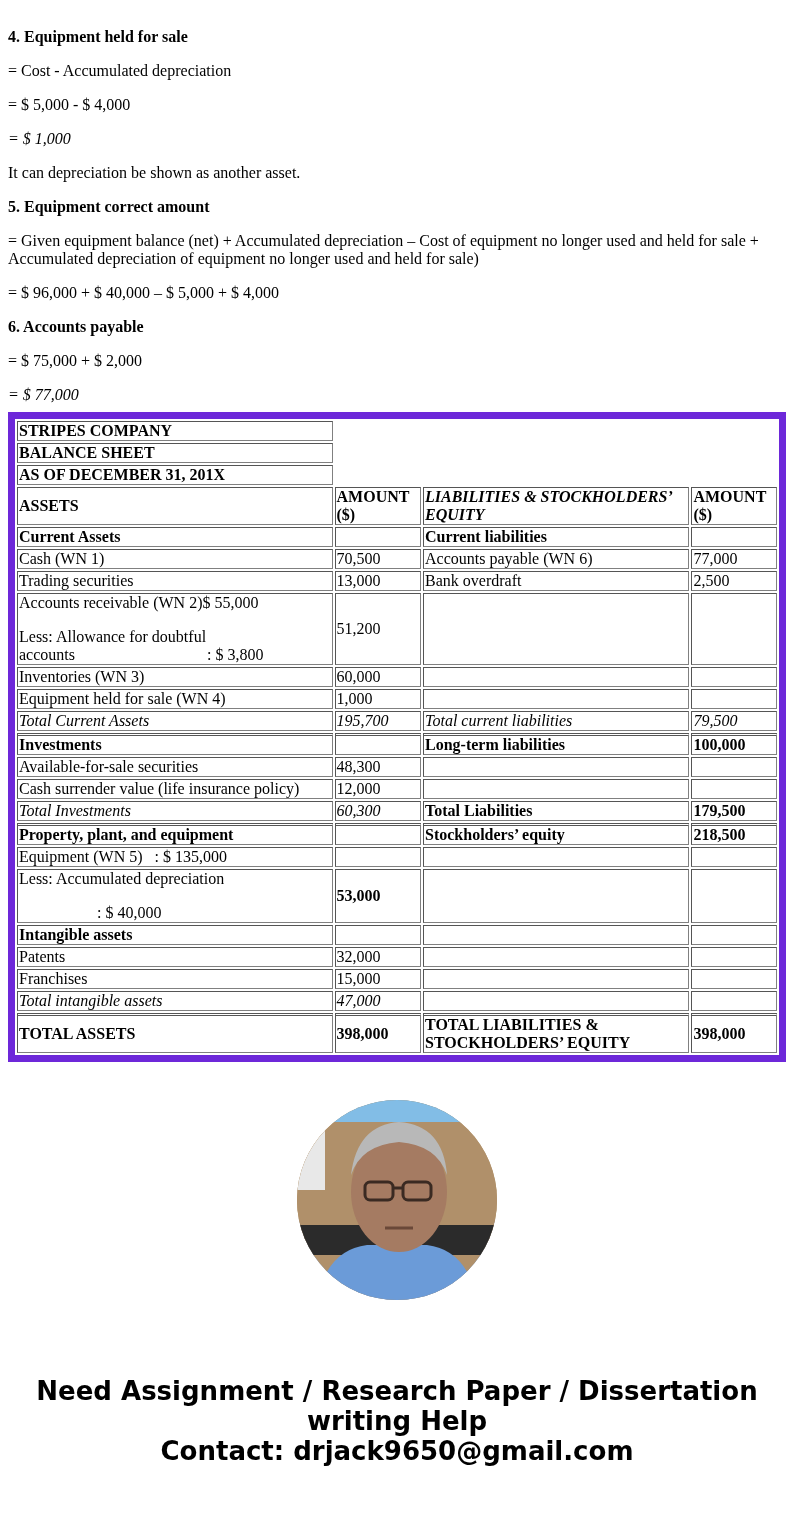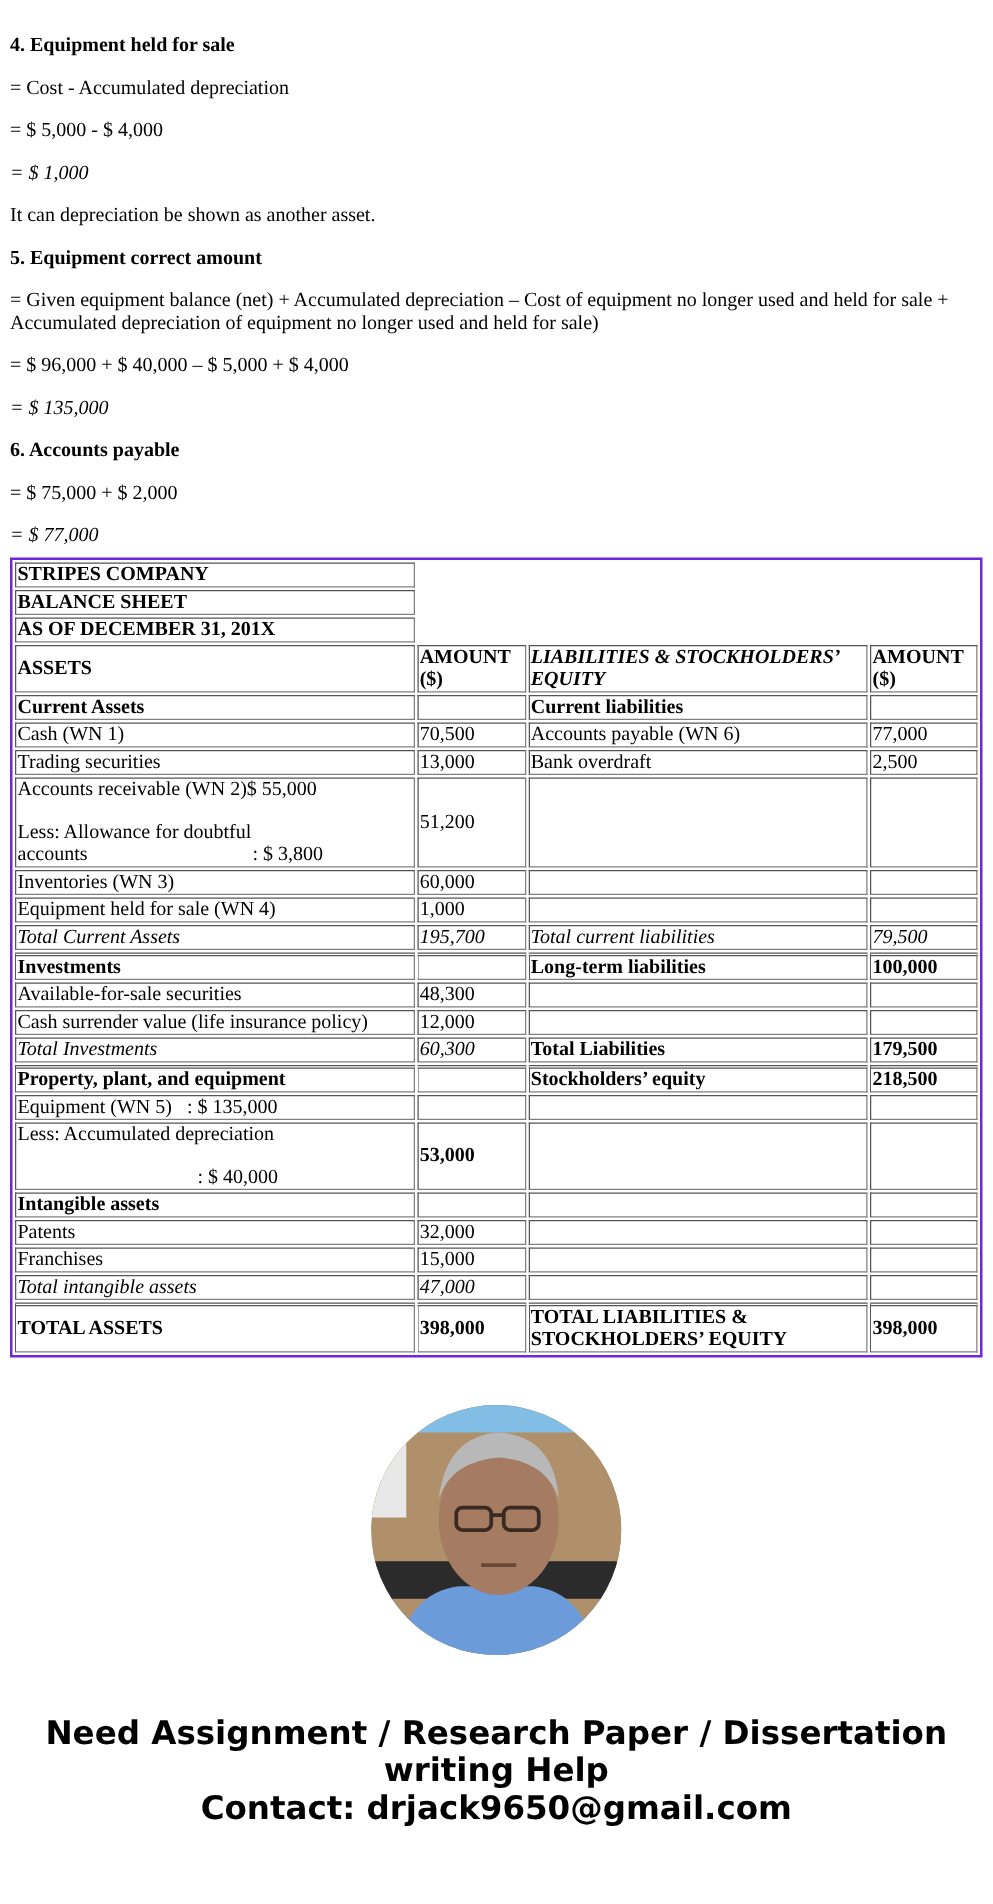--- a/index.html
+++ b/index.html
@@ -11,74 +11,73 @@
     }
     .content { padding: 0 8px; }
     p { margin: 0; line-height: 18px; }
     .para { margin-bottom: 16px; }
     .first { padding-top: 28px; }
     .b { font-weight: bold; }
     .bi { font-weight: normal; font-style: italic; }
 
     table.bs {
       width: 778px;
-      border: 2px solid #6d28d9;
+      border: 7px solid #6d28d9;
       border-collapse: separate;
       border-spacing: 2px;
       margin-top: 8px;
     }
     table.bs td {
       border: 1px solid #808080;
       border-top-color: #555;
       border-left-color: #555;
       padding: 0 1px;
       line-height: 18px;
       vertical-align: middle;
       font-size: 16px;
     }
     table.bs td.empty-corner { border: none; }
     table.bs tr.sep-above td { border-top: 3px double #555; }
     .c1 { width: 317px; }
     .c2 { width: 83px; }
     .c3 { width: 269px; font-style: italic; }
     .c4 { width: 82px; }
     .pad-right { display: inline-block; padding-left: 188px; font-family: Liberation Serif, serif; }
-    .pad-right2 { display: inline-block; padding-left: 112px; margin-left: 32px; }
+    .pad-right2 { display: inline-block; padding-left: 78px; }
 
     .avatar-wrap { display: flex; justify-content: center; margin-top: 38px; }
     .avatar {
       width: 200px; height: 200px; border-radius: 50%; overflow: hidden;
       position: relative;
       background: linear-gradient(#7db9e0 0%, #7db9e0 10%, #b89a6d 12%, #a98758 60%, #2a2a2a 62%, #2a2a2a 70%, #6d9ad6 72%, #5f8fcc 100%);
     }
     .cta {
       font-family: "DejaVu Sans", sans-serif;
       font-weight: bold;
       font-size: 26px;
       line-height: 30px;
       text-align: center;
-      margin-top: 48px;
+      margin-top: 76px;
       padding-bottom: 30px;
     }
   </style>
 </head>
 <body>
 
 <div class="content">
 
   <p class="para first b">4. Equipment held for sale</p>
   <p class="para">= Cost - Accumulated depreciation</p>
   <p class="para">= $ 5,000 - $ 4,000</p>
   <p class="para bi">= $ 1,000</p>
   <p class="para">It can depreciation be shown as another asset.</p>
 
   <p class="para b">5. Equipment correct amount</p>
   <p class="para">= Given equipment balance (net) + Accumulated depreciation – Cost of equipment no longer used and held for sale + Accumulated depreciation of equipment no longer used and held for sale)</p>
   <p class="para">= $ 96,000 + $ 40,000 – $ 5,000 + $ 4,000</p>
-  <p class="para bi">= $ 135,000</p>
 
   <p class="para b">6. Accounts payable</p>
   <p class="para">= $ 75,000 + $ 2,000</p>
   <p class="bi">= $ 77,000</p>
 
   <table class="bs">
     <tbody>
         <tr>
       <td class="c1 b">STRIPES COMPANY</td>
       <td class="empty-corner" colspan="3" rowspan="3"></td>

